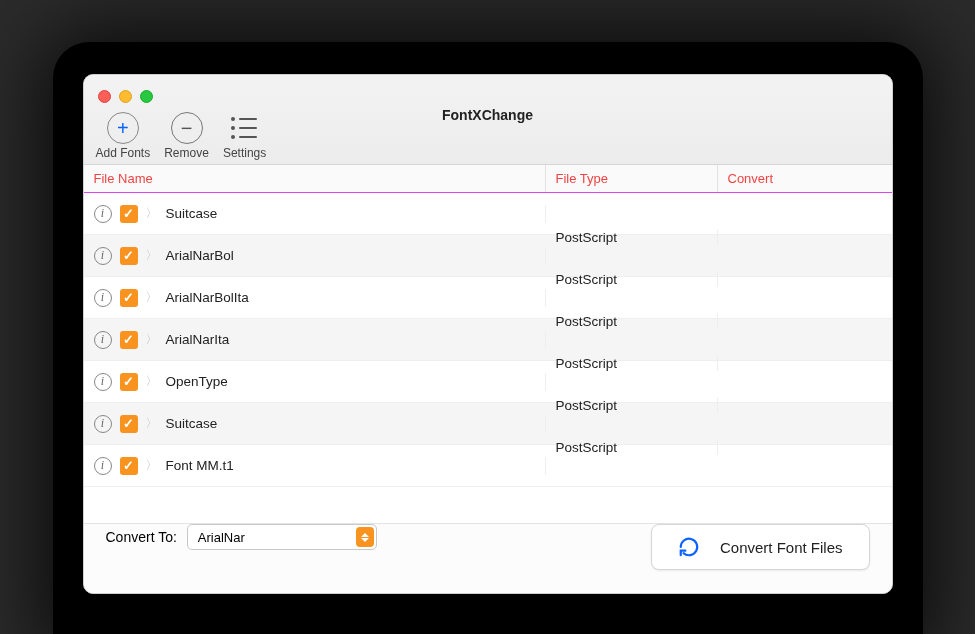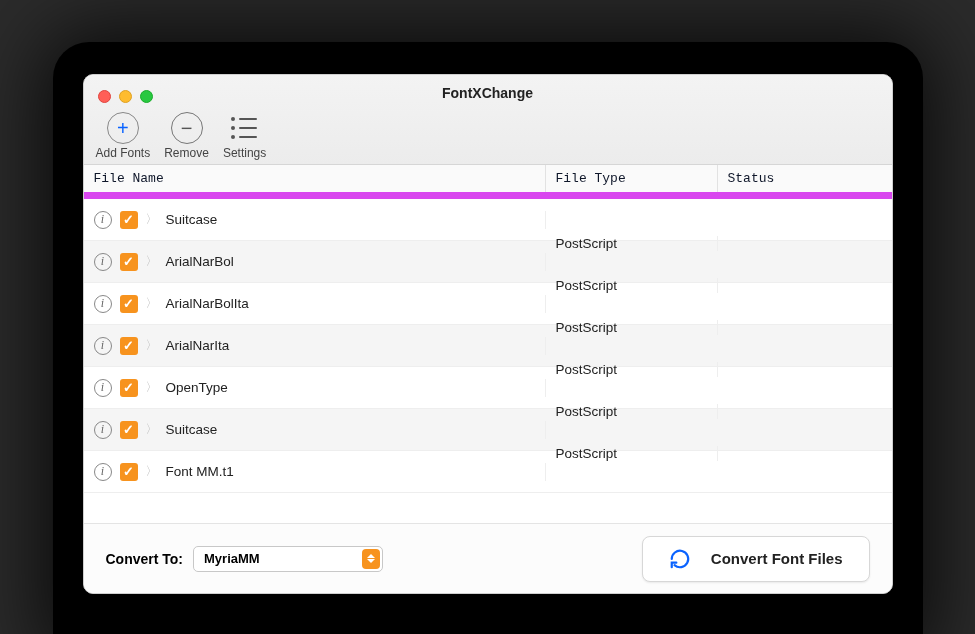--- a/index.html
+++ b/index.html
@@ -46,21 +46,21 @@
   }
   .traffic span {
     width: 13px; height: 13px; border-radius: 50%;
     display: inline-block;
   }
   .t-close { background:#ff5f57; border:1px solid #e0443e;}
   .t-min   { background:#febc2e; border:1px solid #dfa123;}
   .t-max   { background:#28c840; border:1px solid #1aad2b;}
   .wtitle {
     text-align: center;
-    padding-top: 10px;
+    padding-top: 32px;
     font-weight: 600;
     font-size: 14px;
     color:#222;
   }
   .toolbar {
     position: absolute;
     left: 12px; bottom: 4px;
     display: flex; gap: 14px;
   }
   .tool {
@@ -78,24 +78,23 @@
     width:32px; height:32px;
     display:flex; flex-direction:column; justify-content:center; gap:5px;
     padding-left:2px;
   }
   .tool-settings-icon div { display:flex; align-items:center; gap:4px;}
   .tool-settings-icon .dot {width:4px;height:4px;border-radius:50%;background:#555;}
   .tool-settings-icon .bar {height:2px;background:#555;width:18px;border-radius:1px;}
   .hdr-row {
     display:flex;
     background:#fafafa;
-    border-bottom:7px solid #d946ef;
+    border-bottom:1px solid #d946ef;
     font-size:13px;
-    color:#0f172a;
-    font-family:Liberation Mono, monospace;
+    color:#ef4444;
   }
   .col-name { flex: 0 0 462px; padding:6px 10px; border-right:1px solid #e2e2e2;}
   .col-type { flex: 0 0 172px; padding:6px 10px; border-right:1px solid #e2e2e2;}
   .col-status { flex:1; padding:6px 10px;}
   .rows { flex:1; overflow:auto;}
   .row {
     display:flex;
     align-items:center;
     height:42px;
     border-bottom:1px solid #eee;
@@ -114,24 +113,23 @@
   .check {
     width:18px;height:18px;border-radius:3px;background:#f7931e;
     display:flex;align-items:center;justify-content:center;color:#fff;font-size:13px;font-weight:700;
   }
   .disc {
     color:#bbb; font-size:12px;
   }
   .footer {
     height: 70px;
     border-top:1px solid #e4e4e4;
-    display:flex; align-items:center; padding:0 22px;
+    display:flex; align-items:flex-start; padding:0 22px;
     justify-content:space-between;
     background:#fcfcfc;
-    font-weight:bold;
   }
   .convert-to { display:flex; align-items:center; gap:10px; font-size:14px; }
   .select {
     width:190px; height:26px;
     border:1px solid #c8c8c8; border-radius:5px;
     display:flex; align-items:center; justify-content:space-between;
     padding:0 2px 0 10px; font-size:13px;
     background:#fff;
   }
   .select-btn {
@@ -194,21 +192,21 @@
               </div>
           </div>
           <span>Settings</span>
         </div>
       </div>
     </div>
 
     <div class="hdr-row">
       <div class="col-name">File Name</div>
       <div class="col-type">File Type</div>
-      <div class="col-status">Status</div>
+      <div class="col-status">Convert</div>
     </div>
 
     <div class="rows" id="rows">
         <div class="row">
           <div class="c-name">
             <span class="info-icon">i</span>
             <span class="check">✓</span>
             <span class="disc">〉</span>
             <span>Suitcase</span>
           </div>
@@ -273,21 +271,21 @@
             <span>Font MM.t1</span>
           </div>
           <div class="c-status"></div>
         </div>
       </div>
 
     <div class="footer">
       <div class="convert-to">
         <span>Convert To:</span>
         <div class="select">
-          <span>MyriaMM</span>
+          <span>ArialNar</span>
           <span class="select-btn"></span>
         </div>
       </div>
       <div class="convert-btn">
         <span class="refresh">
           <svg viewBox="0 0 24 24" fill="none" stroke="#0a63ff" stroke-width="2.4" stroke-linecap="round">
             <path d="M3 12a9 9 0 1 1 3 6.7"></path>
             <path d="M3 21v-5h5"></path>
           </svg>
         </span>

